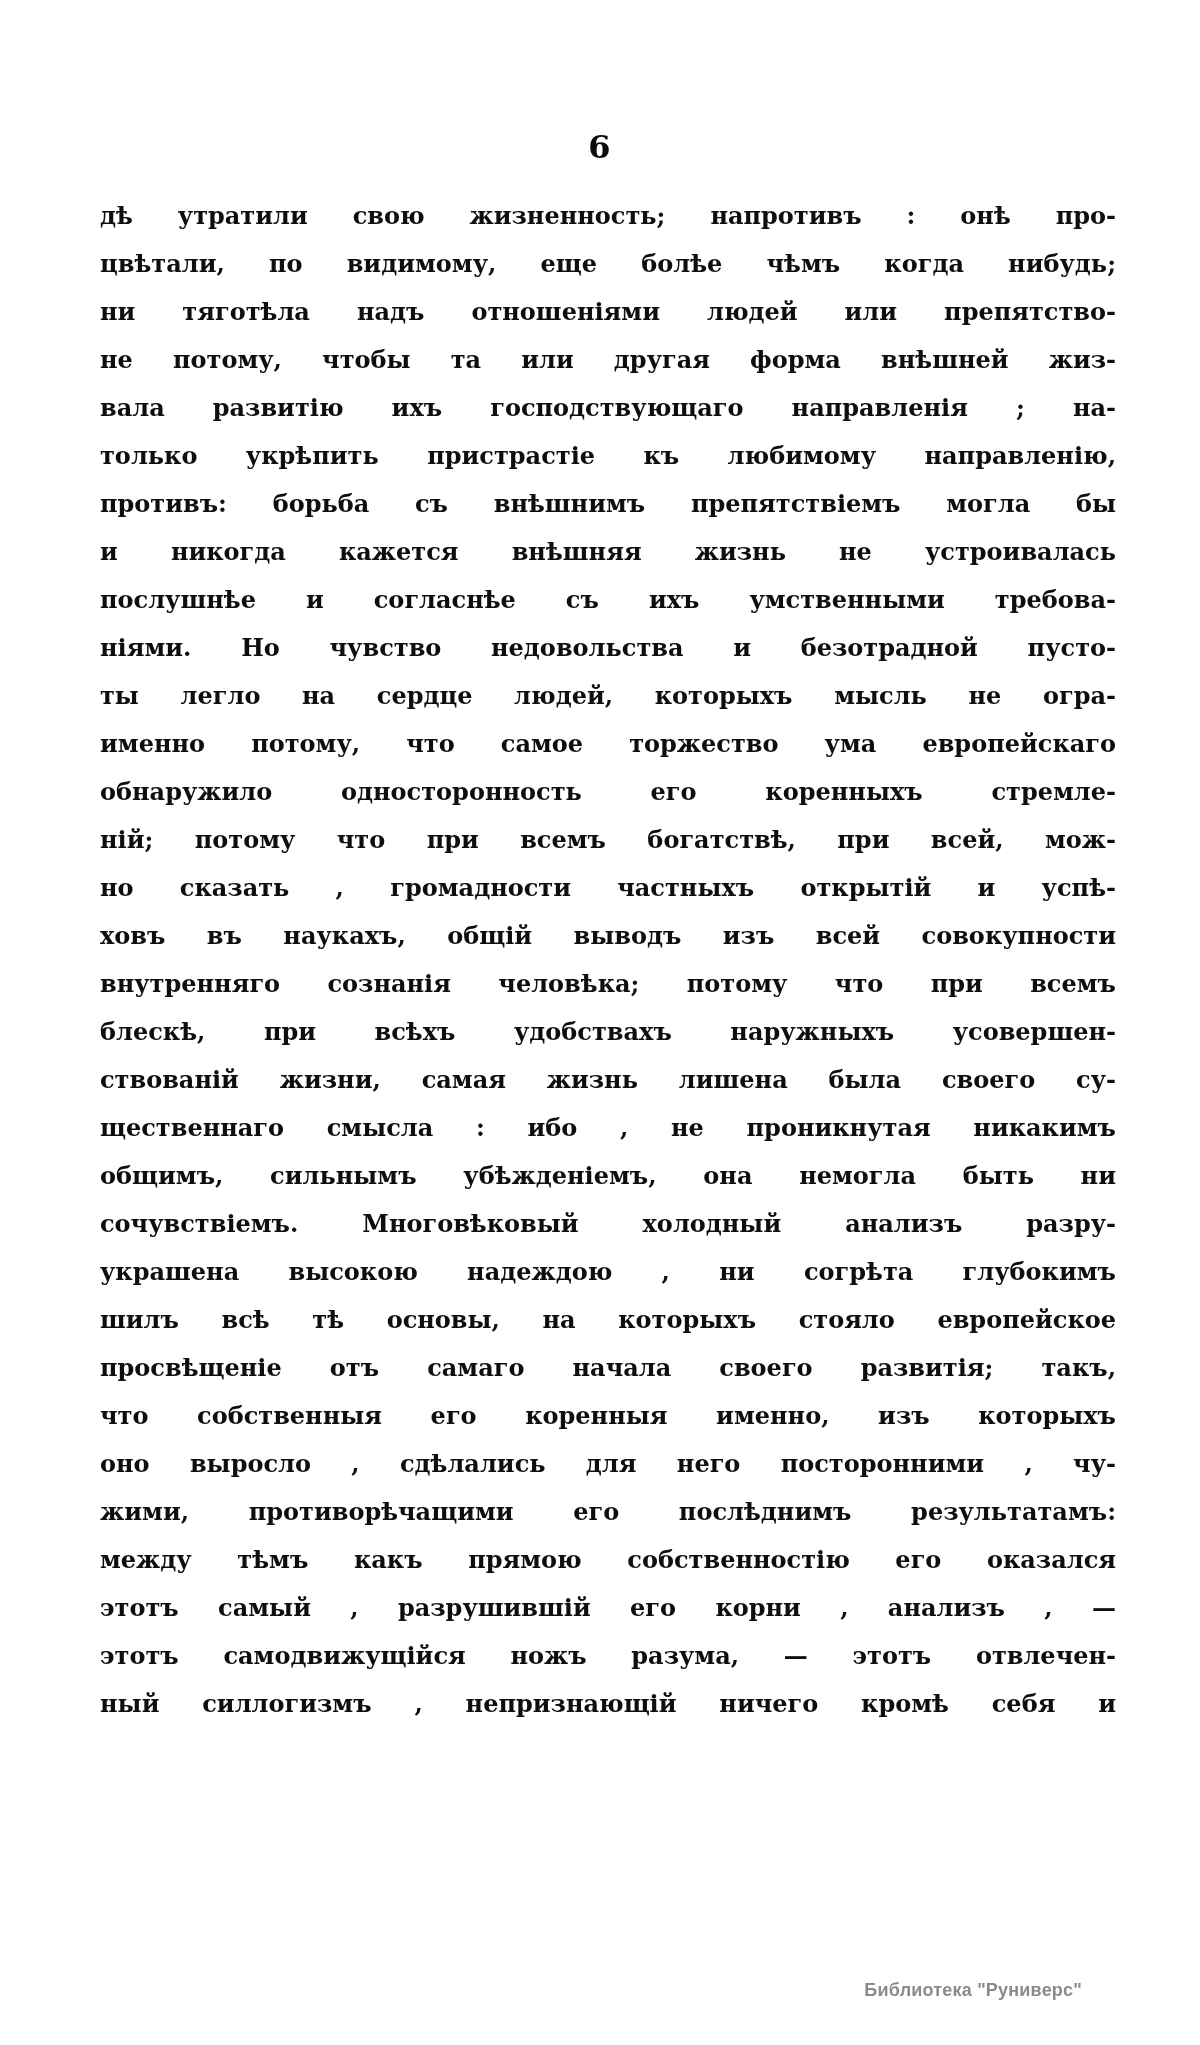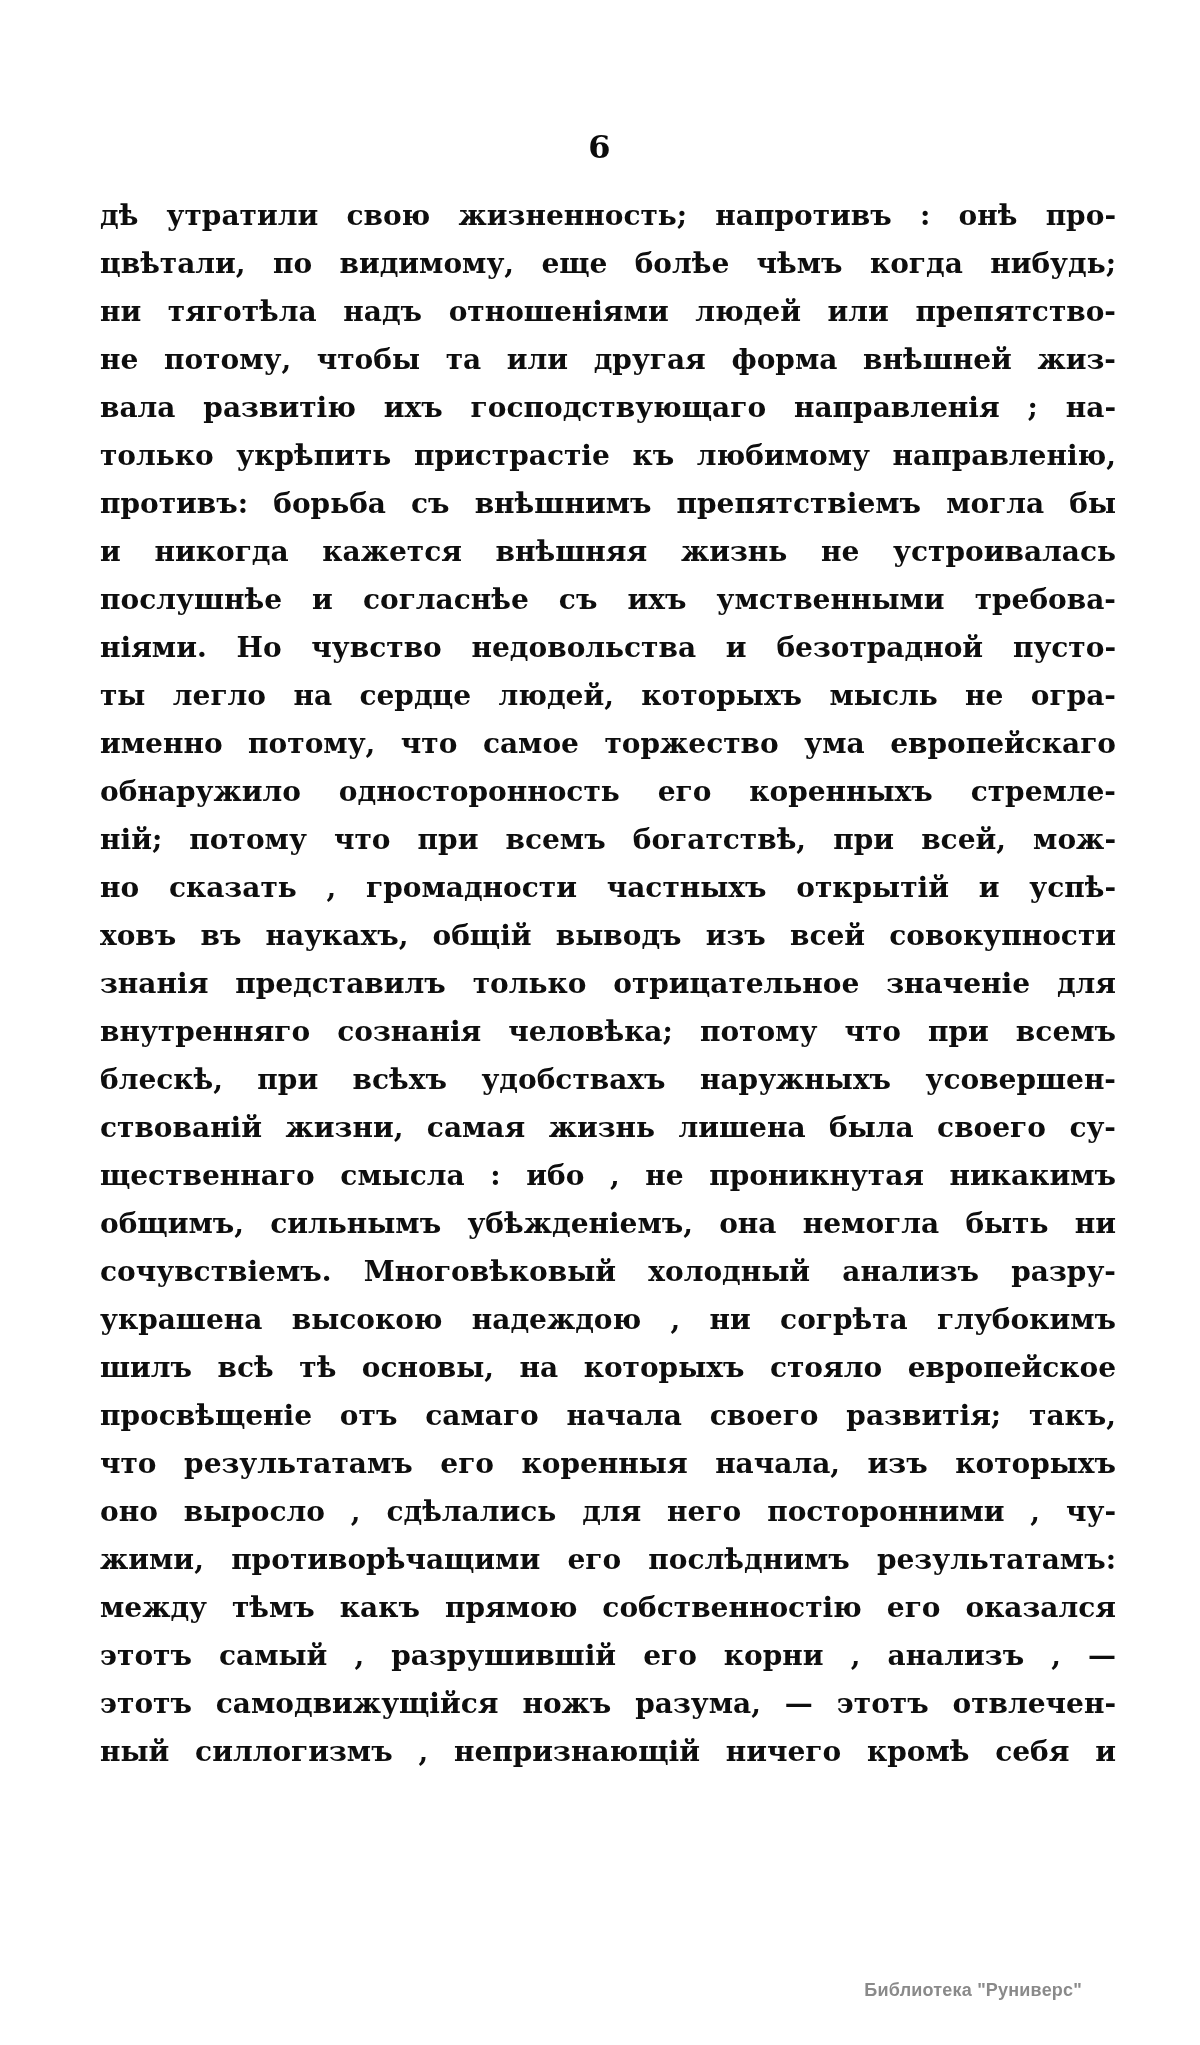--- a/index.html
+++ b/index.html
@@ -27,21 +27,21 @@
     letter-spacing: 1px;
     color: #0b0b0b;
   }
   .text-block {
     position: absolute;
     left: 100px;
     top: 192px;
     width: 1016px;
   }
   .text-line {
-    font-size: 28px;
+    font-size: 24px;
     font-weight: bold;
     line-height: 48px;
     height: 48px;
     overflow: hidden;
     text-align: justify;
     text-align-last: justify;
     -moz-text-align-last: justify;
     word-spacing: 2px;
     color: #0e0e0e;
   }
@@ -73,31 +73,30 @@
     <div class="text-line">противъ: борьба съ внѣшнимъ препятствіемъ могла бы</div>
     <div class="text-line">и никогда кажется внѣшняя жизнь не устроивалась</div>
     <div class="text-line">послушнѣе и согласнѣе съ ихъ умственными требова-</div>
     <div class="text-line">ніями. Но чувство недовольства и безотрадной пусто-</div>
     <div class="text-line">ты легло на сердце людей, которыхъ мысль не огра-</div>
     <div class="text-line">именно потому, что самое торжество ума европейскаго</div>
     <div class="text-line">обнаружило односторонность его коренныхъ стремле-</div>
     <div class="text-line">ній; потому что при всемъ богатствѣ, при всей, мож-</div>
     <div class="text-line">но сказать , громадности частныхъ открытій и успѣ-</div>
     <div class="text-line">ховъ въ наукахъ, общій выводъ изъ всей совокупности</div>
-    <div class="text-line">знанія представилъ только отрицательное значеніе для</div>
     <div class="text-line">внутренняго сознанія человѣка; потому что при всемъ</div>
     <div class="text-line">блескѣ, при всѣхъ удобствахъ наружныхъ усовершен-</div>
     <div class="text-line">ствованій жизни, самая жизнь лишена была своего су-</div>
     <div class="text-line">щественнаго смысла : ибо , не проникнутая никакимъ</div>
     <div class="text-line">общимъ, сильнымъ убѣжденіемъ, она немогла быть ни</div>
     <div class="text-line">сочувствіемъ. Многовѣковый холодный анализъ разру-</div>
     <div class="text-line">украшена высокою надеждою , ни согрѣта глубокимъ</div>
     <div class="text-line">шилъ всѣ тѣ основы, на которыхъ стояло европейское</div>
     <div class="text-line">просвѣщеніе отъ самаго начала своего развитія; такъ,</div>
-    <div class="text-line">что результатамъ его коренныя начала, изъ которыхъ</div>
+    <div class="text-line">что собственныя его коренныя именно, изъ которыхъ</div>
     <div class="text-line">оно выросло , сдѣлались для него посторонними , чу-</div>
     <div class="text-line">жими, противорѣчащими его послѣднимъ результатамъ:</div>
     <div class="text-line">между тѣмъ какъ прямою собственностію его оказался</div>
     <div class="text-line">этотъ самый , разрушившій его корни , анализъ , —</div>
     <div class="text-line">этотъ самодвижущійся ножъ разума, — этотъ отвлечен-</div>
     <div class="text-line">ный силлогизмъ , непризнающій ничего кромѣ себя и</div>
   </div>
 
   <div class="watermark">Библиотека "Руниверс"</div>
 

